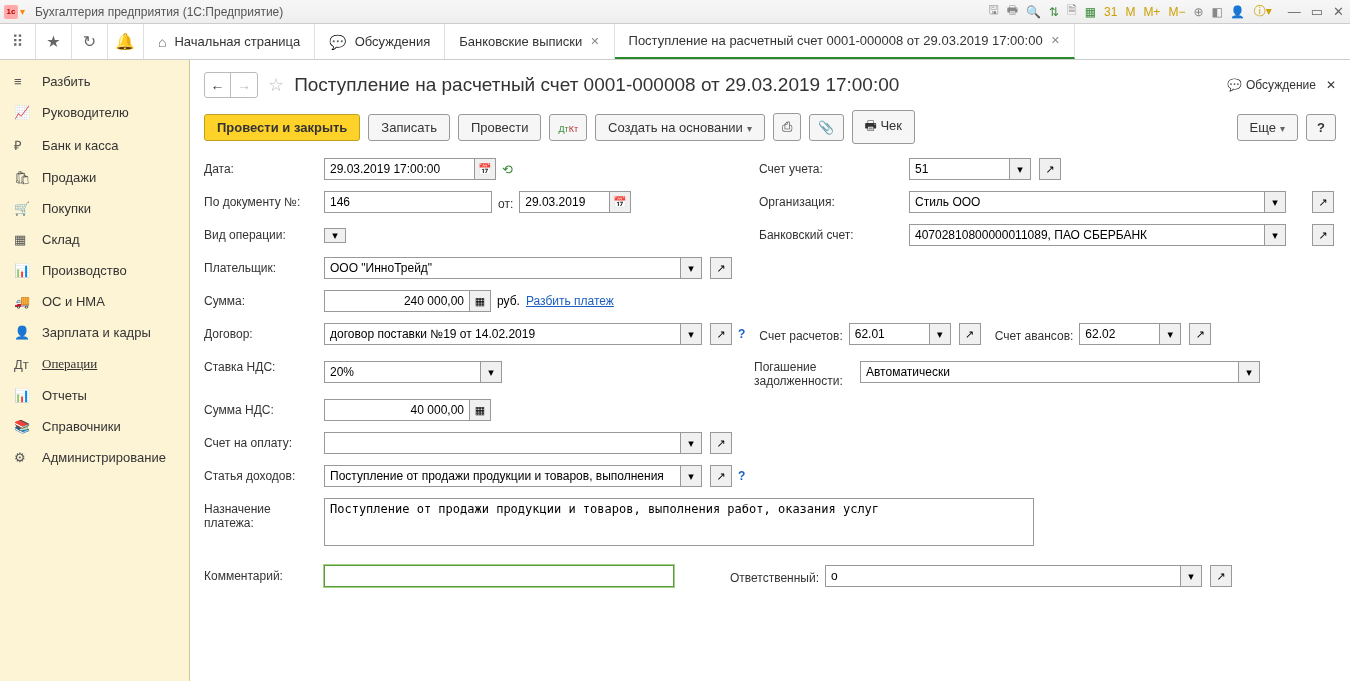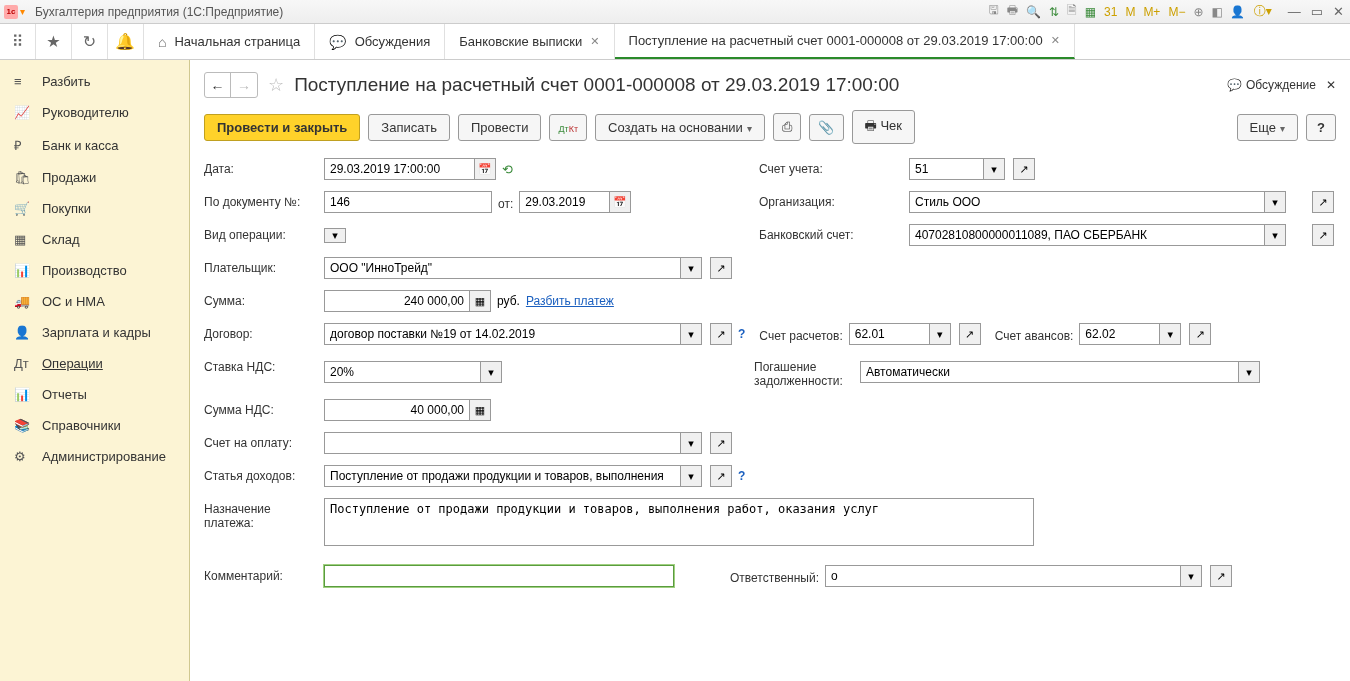--- a/index.html
+++ b/index.html
@@ -16,21 +16,21 @@
 .window-controls span{color:#666;font-size:13px;}
 .toolbar-row { height: 36px; background: #fff; border-bottom: 1px solid #ccc; display: flex; align-items: stretch; }
 .toolbar-btn { width: 36px; display:flex; align-items:center; justify-content:center; color:#666; font-size:16px; border-right: 1px solid #e0e0e0; cursor:pointer;}
 .tab { display:flex; align-items:center; padding: 0 14px; border-right: 1px solid #e0e0e0; cursor:pointer; font-size: 13px; color:#333; position:relative;}
 .tab.active { border-bottom: 2px solid #2a8a2a; }
 .tab-icon { margin-right: 8px; color:#666; font-size:14px;}
 .tab-close { margin-left: 8px; color:#888; font-size:11px;}
 .main { display:flex; height: calc(100vh - 60px); }
 .sidebar { width: 190px; background: #fcf4d4; border-right: 1px solid #d0c890; padding-top: 6px; }
 .side-item { display:flex; align-items:center; padding: 8px 14px; color:#333; cursor:pointer; font-size:13px;}
-.side-item.active .side-text { text-decoration: underline; }
+.side-item.active .side-text { text-decoration: underline; font-family: Liberation Serif, serif; }
 .side-icon { width: 20px; color:#555; font-size:13px;}
 .side-text { margin-left: 8px; }
 .content { flex:1; background:#fff; padding: 12px 14px; overflow:auto;}
 .hdr-row { display:flex; align-items:center; margin-bottom: 12px; }
 .nav-btns { display:flex; border:1px solid #bbb; border-radius:3px; margin-right:10px;}
 .nav-btn { width:26px; height:24px; display:flex; align-items:center; justify-content:center; font-size:14px; color:#333; cursor:pointer;}
 .nav-btn:first-child { border-right:1px solid #bbb;}
 .nav-btn.disabled{color:#bbb;}
 .star-icon { font-size:18px; color:#bbb; margin-right:10px; cursor:pointer;}
 .page-title { font-size: 19px; color:#333; }
@@ -200,21 +200,21 @@
       <div class="fld">
         <div class="inp-group">
           <input class="inp" style="width: 150px;" value="29.03.2019 17:00:00">
           <div class="inp-btn">📅</div>
         </div>
         <span class="green-arrow">⟲</span>
       </div>
       <div class="lbl">Счет учета:</div>
       <div class="fld">
         <div class="inp-group">
-          <input class="inp" style="width: 74px;" value="51">
+          <input class="inp" style="width: 100px;" value="51">
           <div class="inp-btn">▾</div>
         </div>
         <div class="sep-btn">↗</div>
       </div>
 
       <div class="lbl">По документу №:</div>
       <div class="fld">
         <input class="inp" style="width: 168px;" value="146">
         <span class="lbl">от:</span>
         <div class="inp-group">

